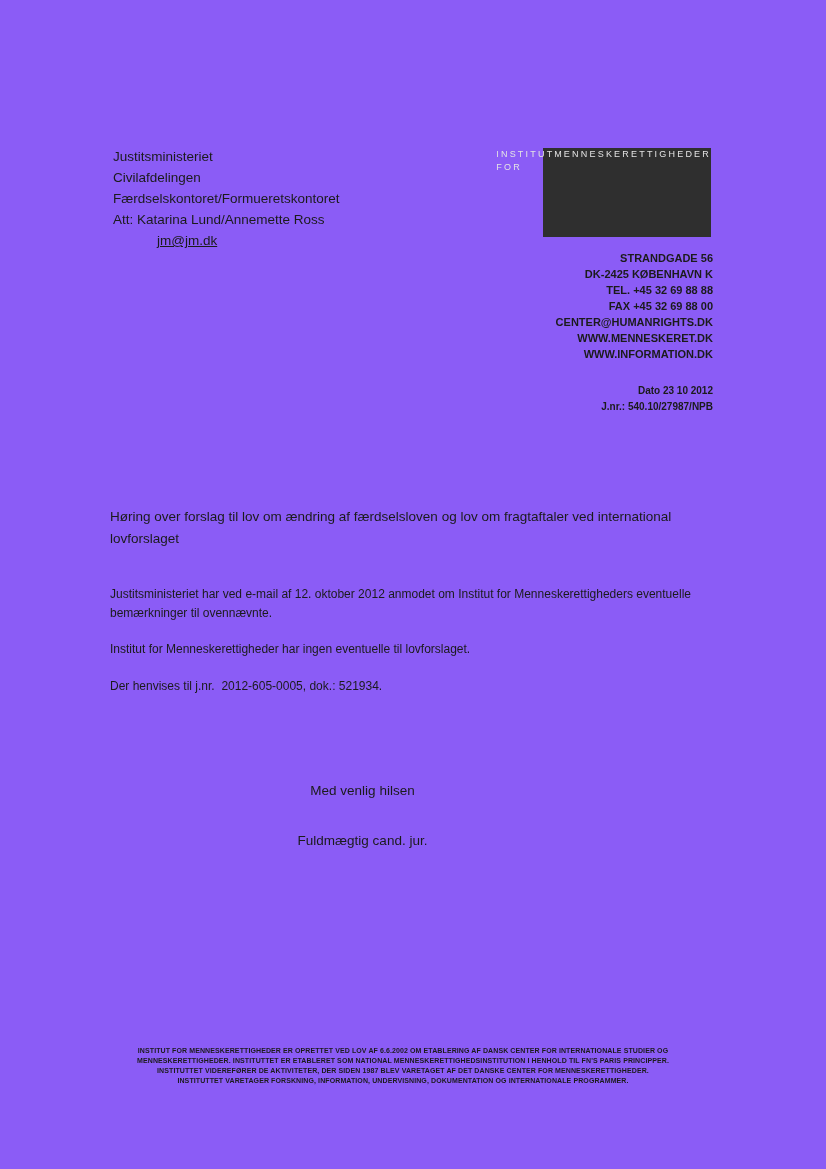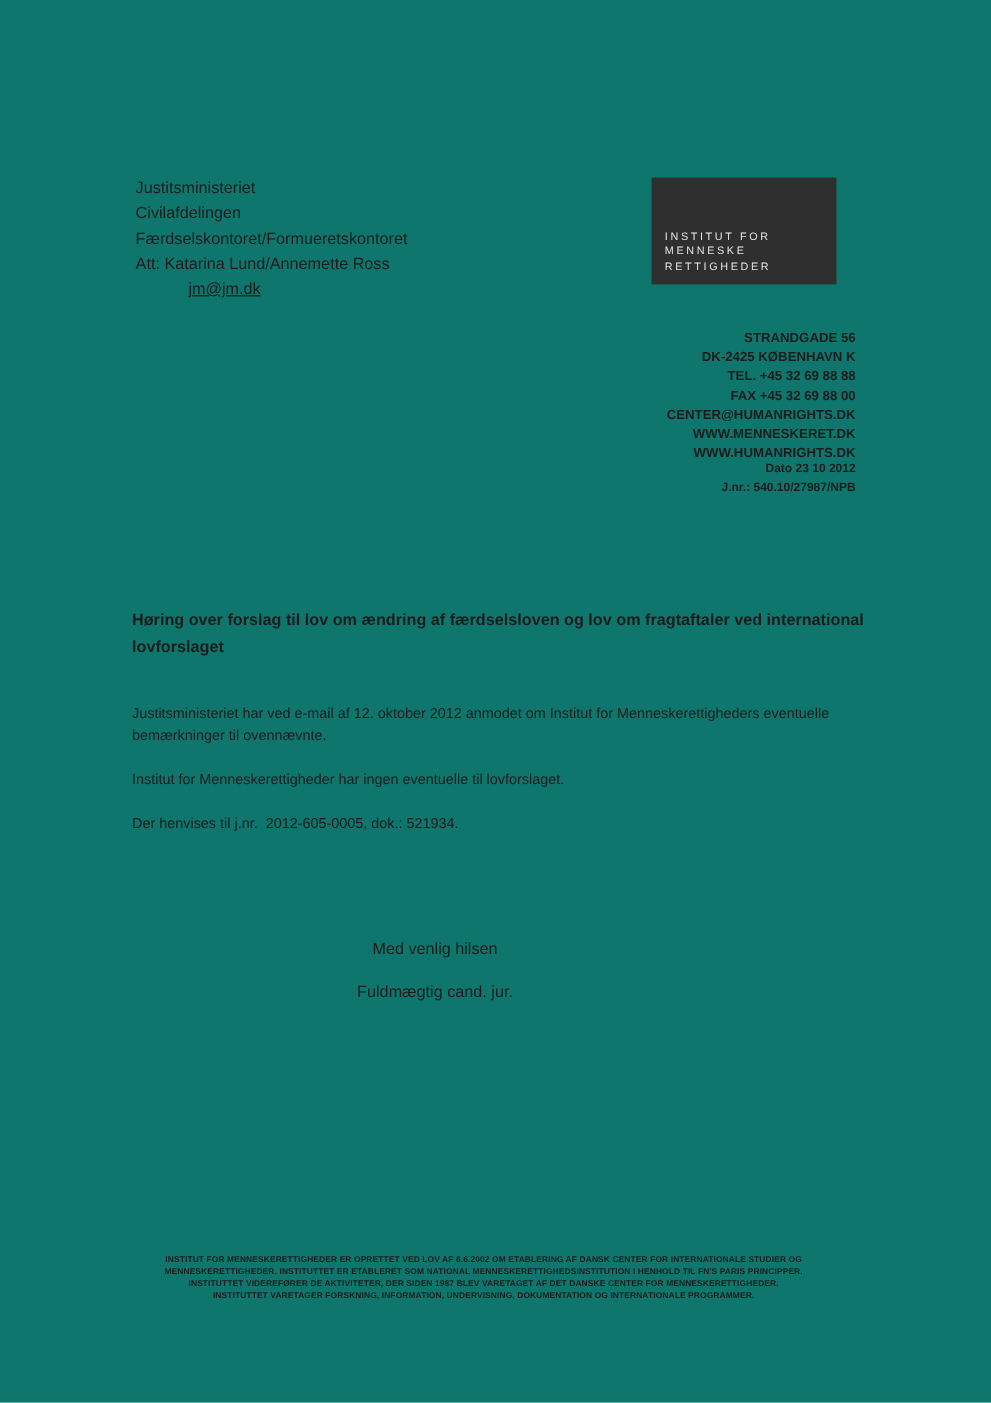--- a/index.html
+++ b/index.html
@@ -4,21 +4,21 @@
 <style>
   html, body {
     margin: 0;
     padding: 0;
     background: #ffffff;
   }
   .page {
     position: relative;
     width: 826px;
     height: 1169px;
-    background: #0f766e;
+    background: #8b5cf6;
     font-family: "Liberation Sans", sans-serif;
     color: #1e1e1e;
     overflow: hidden;
   }
 
   
   .recipient {
     position: absolute;
     left: 113px;
     top: 146px;
@@ -31,25 +31,25 @@
     color: #1b1b1b;
     cursor: pointer;
     margin-left: 44px;
   }
 
   
   .logo-box {
     position: absolute;
     left: 543px;
     top: 148px;
-    width: 154px;
+    width: 168px;
     height: 89px;
     background: #2f2f2f;
     display: flex;
-    flex-direction: column;
+    flex-direction: row;
     justify-content: flex-end;
     padding: 0 0 9px 11px;
     box-sizing: border-box;
   }
   .logo-box .logo-line {
     font-size: 9px;
     line-height: 12.5px;
     letter-spacing: 2.2px;
     color: #e4e4e4;
     font-weight: 400;
@@ -58,21 +58,20 @@
   
   .contact {
     position: absolute;
     right: 113px;
     top: 250px;
     text-align: right;
     font-size: 11px;
     line-height: 16px;
     font-weight: 700;
     color: #1b1b1b;
-    margin-top: 24px;
   }
 
   
   .meta {
     position: absolute;
     right: 113px;
     top: 383px;
     text-align: right;
     font-size: 10px;
     line-height: 16px;
@@ -80,21 +79,21 @@
     color: #1b1b1b;
   }
 
   
   .subject {
     position: absolute;
     left: 110px;
     top: 506px;
     width: 650px;
     font-size: 13.5px;
-    font-weight: 700;
+    font-weight: 400;
     line-height: 22px;
     color: #1b1b1b;
   }
 
   
   .body-text {
     position: absolute;
     left: 110px;
     top: 585px;
     width: 640px;
@@ -111,21 +110,21 @@
   .closing {
     position: absolute;
     left: 235px;
     top: 781px;
     width: 255px;
     text-align: center;
     font-size: 13.5px;
     line-height: 20px;
     color: #1b1b1b;
   }
-  .closing .salutation { margin-bottom: 16px; text-align: center; }
+  .closing .salutation { margin-bottom: 30px; text-align: center; }
   .closing .signer-name { margin-bottom: 9px; }
 
   
   .footer {
     position: absolute;
     left: 56px;
     top: 1046px;
     width: 694px;
     text-align: center;
     font-size: 7px;
@@ -154,21 +153,21 @@
     <div class="logo-line">RETTIGHEDER</div>
   </div>
 
   <div class="contact">
     <div>STRANDGADE 56</div>
     <div>DK-2425 KØBENHAVN K</div>
     <div>TEL. +45 32 69 88 88</div>
     <div>FAX +45 32 69 88 00</div>
     <div>CENTER@HUMANRIGHTS.DK</div>
     <div>WWW.MENNESKERET.DK</div>
-    <div>WWW.HUMANRIGHTS.DK</div>
+    <div>WWW.INFORMATION.DK</div>
   </div>
 
   <div class="meta">
     <div>Dato 23 10 2012</div>
     <div>J.nr.: 540.10/27987/NPB</div>
   </div>
 
   <div class="subject">
     <div>Høring over forslag til lov om ændring af færdselsloven og lov om fragtaftaler ved international</div>
     <div>lovforslaget</div>

